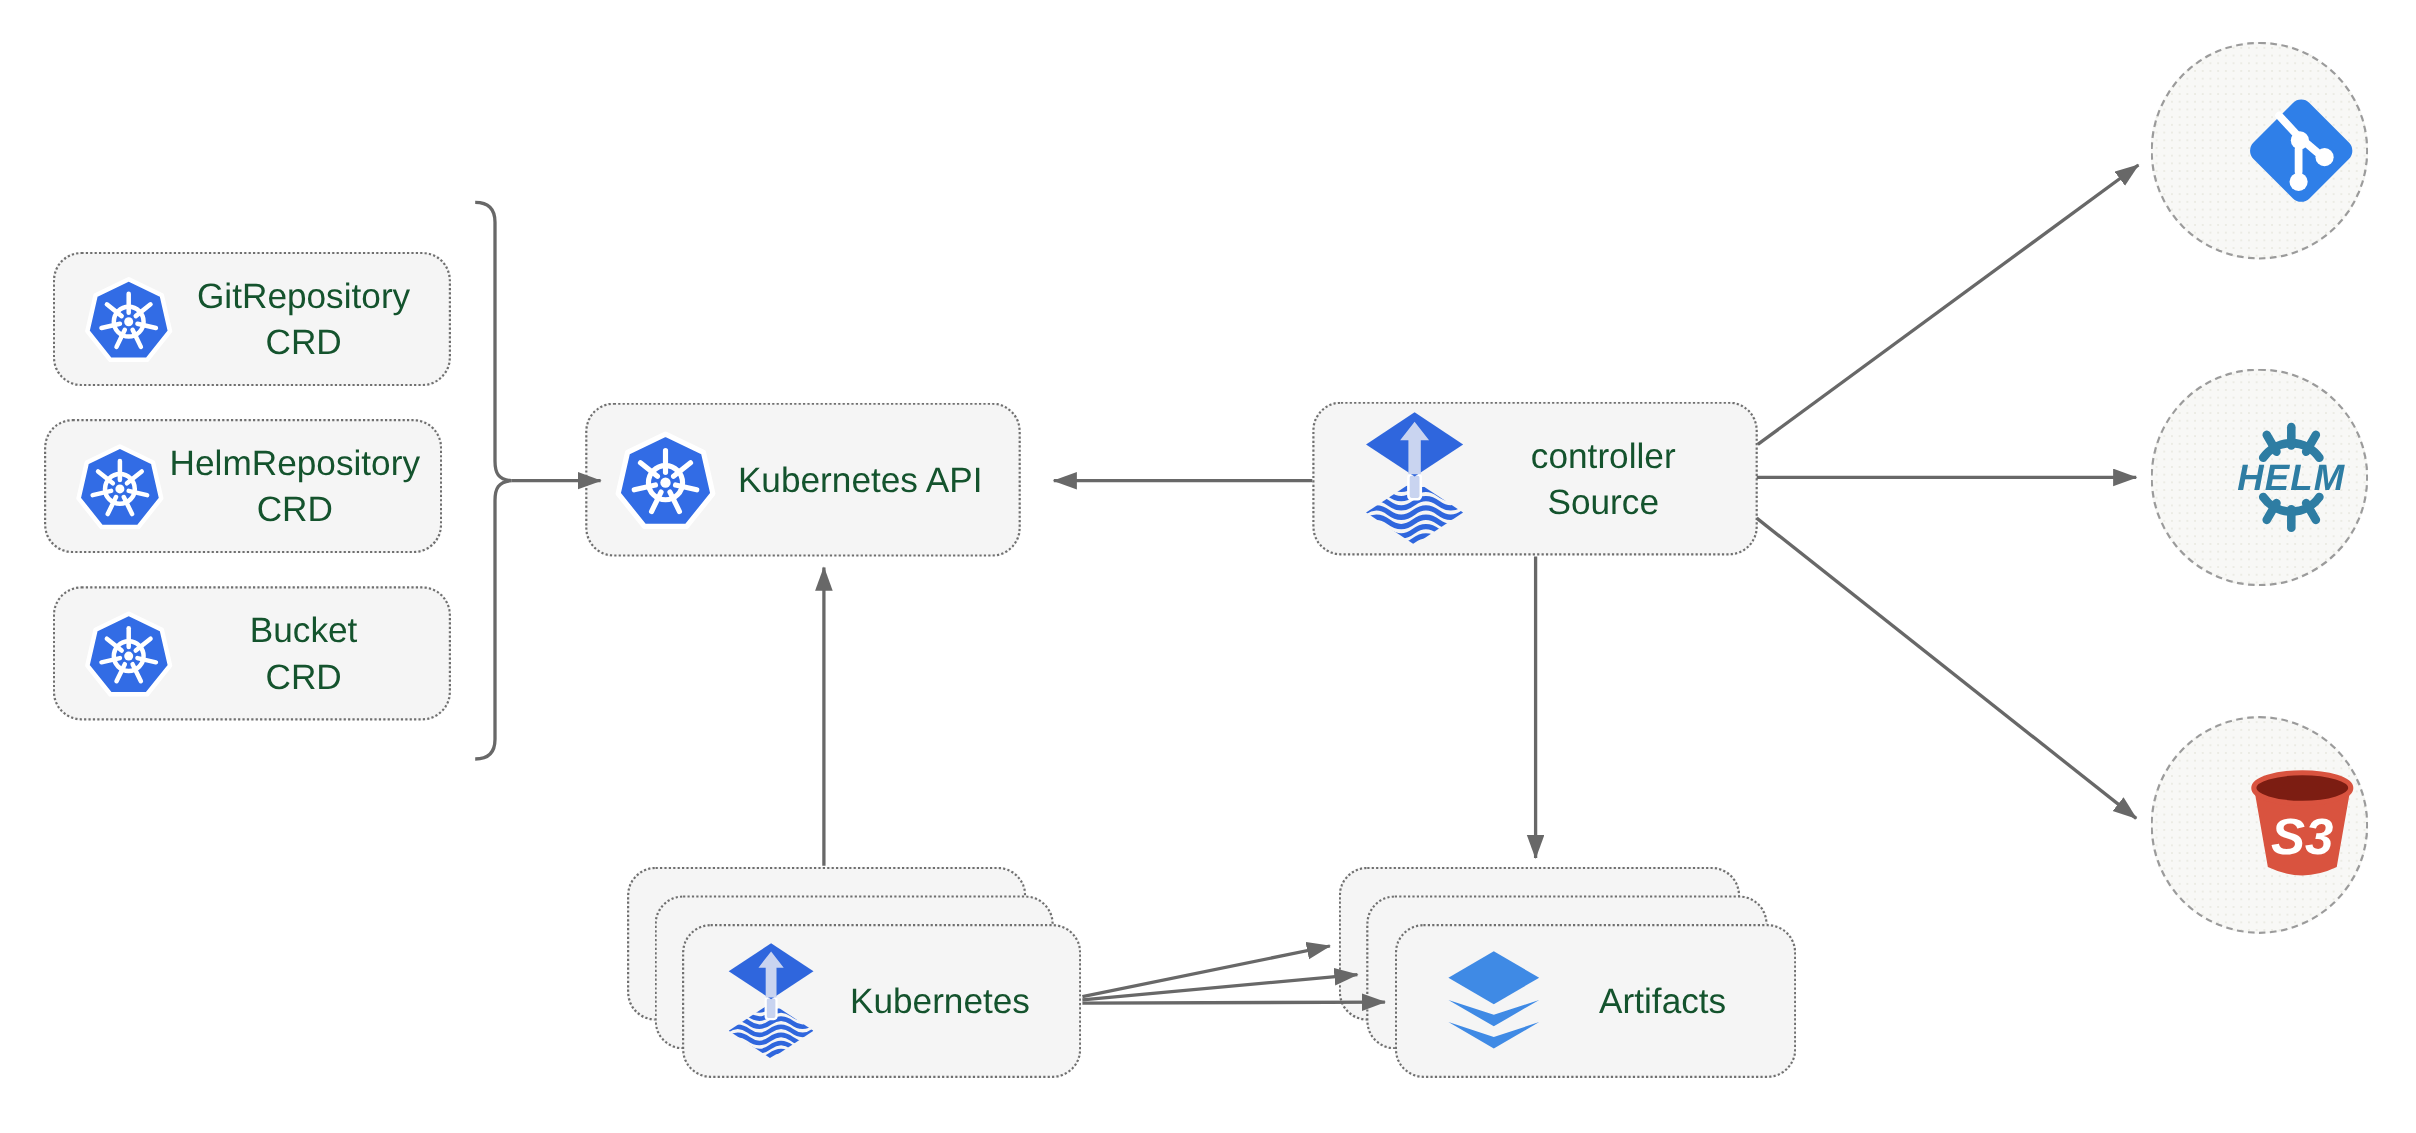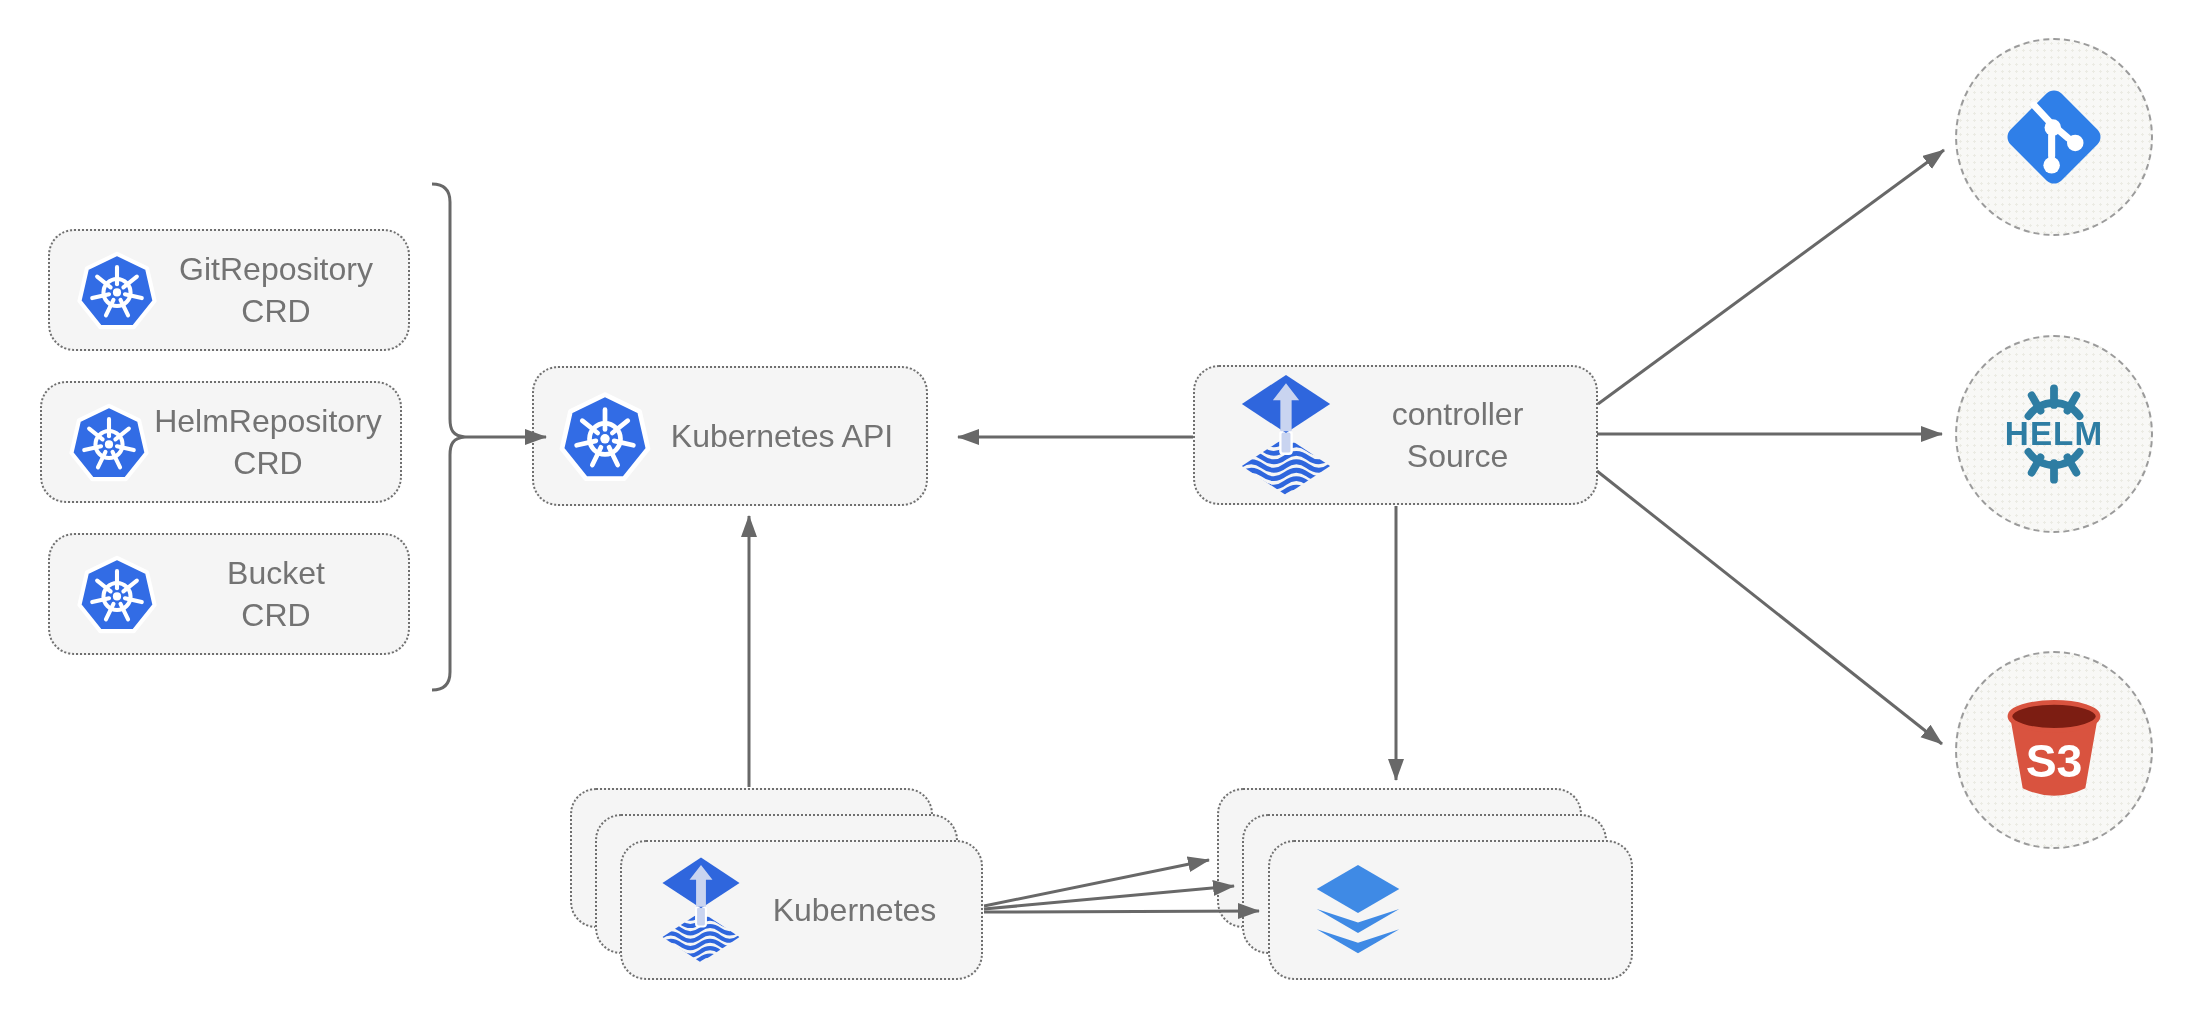--- a/index.html
+++ b/index.html
@@ -12,31 +12,31 @@
     position:absolute; box-sizing:border-box; z-index:2;
     background:#f5f5f5; border:2.5px dotted #6f6f6f; border-radius:26px;
     display:flex; align-items:center;
   }
   .stack-layer{
     position:absolute; box-sizing:border-box; z-index:1;
     background:#f5f5f5; border:2.5px dotted #6f6f6f; border-radius:26px;
   }
   .node .icon{flex:0 0 auto;}
   .node .label{
-    flex:1 1 auto; text-align:center; color:#737373;
+    flex:1 1 auto; text-align:center; color:#14532d;
     font-size:32px; line-height:1.32; padding-right:14px; white-space:nowrap;
   }
   .endpoint{
     position:absolute; box-sizing:border-box; z-index:2;
     width:198px; height:198px; border-radius:50%;
     background-color:#f8f8f6;
     background-image:radial-gradient(#ebebe4 1.2px, transparent 1.2px);
     background-size:7px 7px;
     border:2.5px dashed #9b9b9b;
-    display:flex; align-items:center; justify-content:center;
+    display:flex; align-items:center; justify-content:flex-end;font-style:italic;
   }
   svg text{font-family:"Liberation Sans", sans-serif;}
 </style>
 </head>
 <body>
 
 <svg width="0" height="0" style="position:absolute" aria-hidden="true">
   <defs>
     <symbol id="sym-k8s" viewBox="0 0 100 100">
       <polygon points="50,6 86.7,23.7 95.8,63.5 70.4,95.3 29.6,95.3 4.2,63.5 13.3,23.7" fill="#326ce5" stroke="#ffffff" stroke-width="5" stroke-linejoin="round"></polygon>
@@ -131,20 +131,21 @@
   </div>
 
   <div class="stack-layer" style="left:1217px; top:788px; width:365px; height:140px;"></div>
   <div class="stack-layer" style="left:1242px; top:814px; width:365px; height:140px;"></div>
   <div class="node" style="left:1268px; top:840px; width:365px; height:140px;">
     <svg class="icon" style="margin-left:40px" width="96" height="100" viewBox="0 0 100 102">
       <polygon points="50,4 93,29 50,54 7,29" fill="#3f8ae5"></polygon>
       <path d="M7,50 L50,75 L93,50 L50,64 Z" fill="#3f8ae5"></path>
       <path d="M7,71 L50,96 L93,71 L50,85 Z" fill="#3f8ae5"></path>
     </svg>
+    <div class="label">Artifacts</div>
   </div>
 
   <div class="endpoint" style="left:1955px; top:38px;">
     <svg width="118" height="118" viewBox="0 0 100 100">
       <rect x="19.5" y="19.5" width="61" height="61" rx="9" transform="rotate(45 50 50)" fill="#2f7fe8"></rect>
       <g stroke="#ffffff" stroke-width="6" stroke-linecap="round" fill="#ffffff">
         <line x1="33" y1="23" x2="46" y2="37"></line>
         <circle cx="49" cy="42" r="7" stroke="none"></circle>
         <line x1="55" y1="45" x2="62" y2="51"></line>
         <circle cx="68" cy="55" r="7" stroke="none"></circle>

